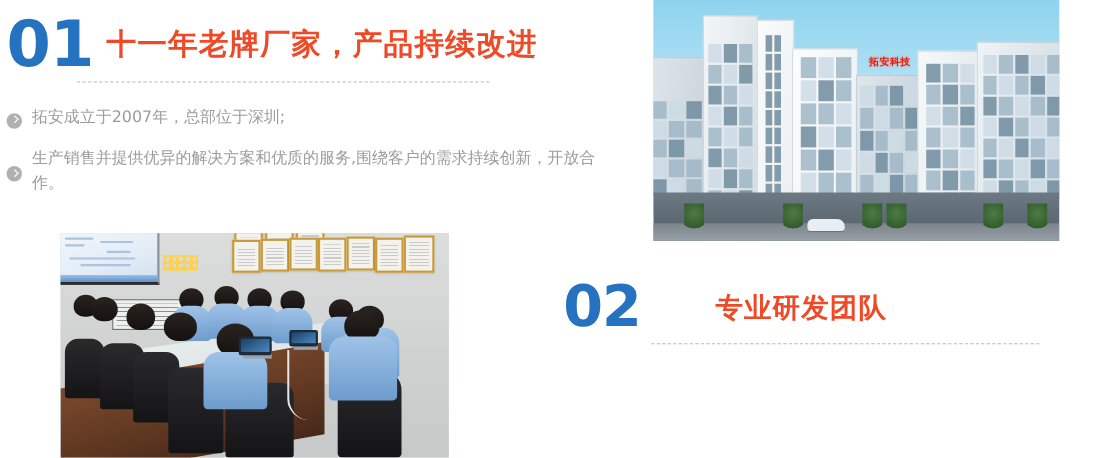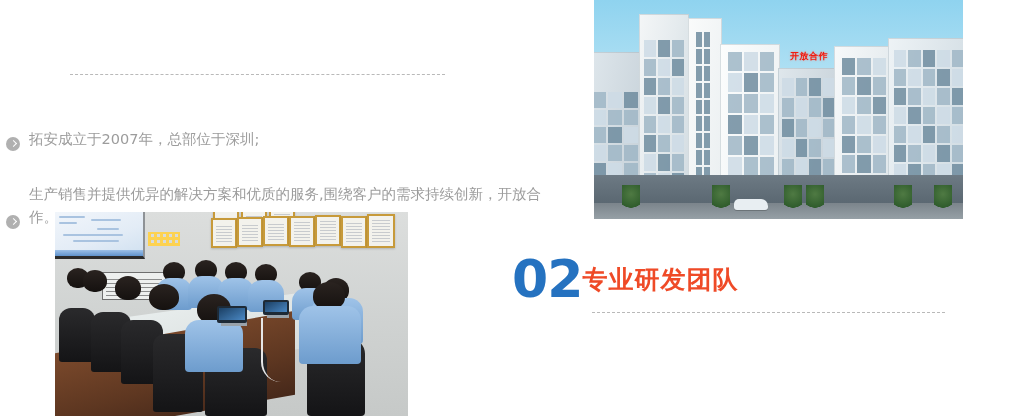--- a/index.html
+++ b/index.html
@@ -45,23 +45,22 @@
   .dashline {
     position: absolute;
     border-top: 1px dashed #b9b9b9;
     height: 0;
   }
 
   
   .bullets { position: absolute; }
   .bullet-row {
     display: flex;
-    align-items: flex-end;
+    align-items: center;
     margin-bottom: 14px;
-    margin-top: 32px;
   }
   .bullet-icon {
     flex: 0 0 auto;
     width: 14px;
     height: 14px;
     border-radius: 50%;
     background: #b0b0b0;
     margin-top: 4px;
     margin-right: 9px;
     position: relative;
@@ -218,36 +217,42 @@
     position: absolute;
     border-left: 2px solid #e7e7e7;
     border-radius: 0 0 0 20px;
   }
 </style>
 </head>
 <body>
 
 <div class="page">
 
+  <div class="sec-head" style="left:6px; top:14px;">
+    <div class="sec-num sec-num-01">01</div>
+    <div class="sec-title-wrap" style="margin-left:12px; padding-top:10px;">
+      <div class="sec-title sec-title-01">十一年老牌厂家，产品持续改进</div>
+    </div>
+  </div>
   <div class="dashline" style="left:70px; top:74px; width:375px;"></div>
 
   <div class="bullets" style="left:6px; top:96px; width:548px;">
     <div class="bullet-row">
       <span class="bullet-icon"></span>
       <span class="bullet-text">拓安成立于2007年，总部位于深圳;</span>
     </div>
     <div class="bullet-row">
       <span class="bullet-icon"></span>
       <span class="bullet-text">生产销售并提供优异的解决方案和优质的服务,围绕客户的需求持续创新，开放合作。</span>
     </div>
   </div>
 
-  <div class="sec-head" style="left:512px; top:256px;">
+  <div class="sec-head" style="left:512px; top:256px;gap:48px;">
     <div class="sec-num sec-num-02">02</div>
-    <div class="sec-title-wrap" style="margin-left:0; padding-top:8px;">
+    <div class="sec-title-wrap" style="margin-left:20px; padding-top:8px;">
       <div class="sec-title sec-title-02">专业研发团队</div>
     </div>
   </div>
   <div class="dashline" style="left:592px; top:312px; width:353px;"></div>
 
 
   <div class="photo" id="photo-building">
     <div class="bld-sky"></div>
 
     <div class="bld bld-dark" style="left:-6px; top:52px; width:56px; height:180px;"></div>
@@ -434,21 +439,21 @@
         <i class="win"></i>
         <i class="win lt"></i>
         <i class="win dk"></i>
       <i class="win"></i>
         <i class="win lt"></i>
         <i class="win dk"></i>
         <i class="win"></i>
         <i class="win lt"></i>
     </div>
 
-    <div class="sign-label" style="left:196px; top:50px;">开放合作</div>
+    <div class="sign-label" style="left:196px; top:50px;">拓安科技</div>
 
     <div class="bld-base"></div>
     <div class="ground"></div>
     <div class="tree" style="left:28px;"></div>
     <div class="tree" style="left:118px;"></div>
     <div class="tree" style="left:190px;"></div>
     <div class="tree" style="left:212px;"></div>
     <div class="tree" style="left:300px;"></div>
     <div class="tree" style="left:340px;"></div>
     <div class="car" style="left:140px;"></div>

